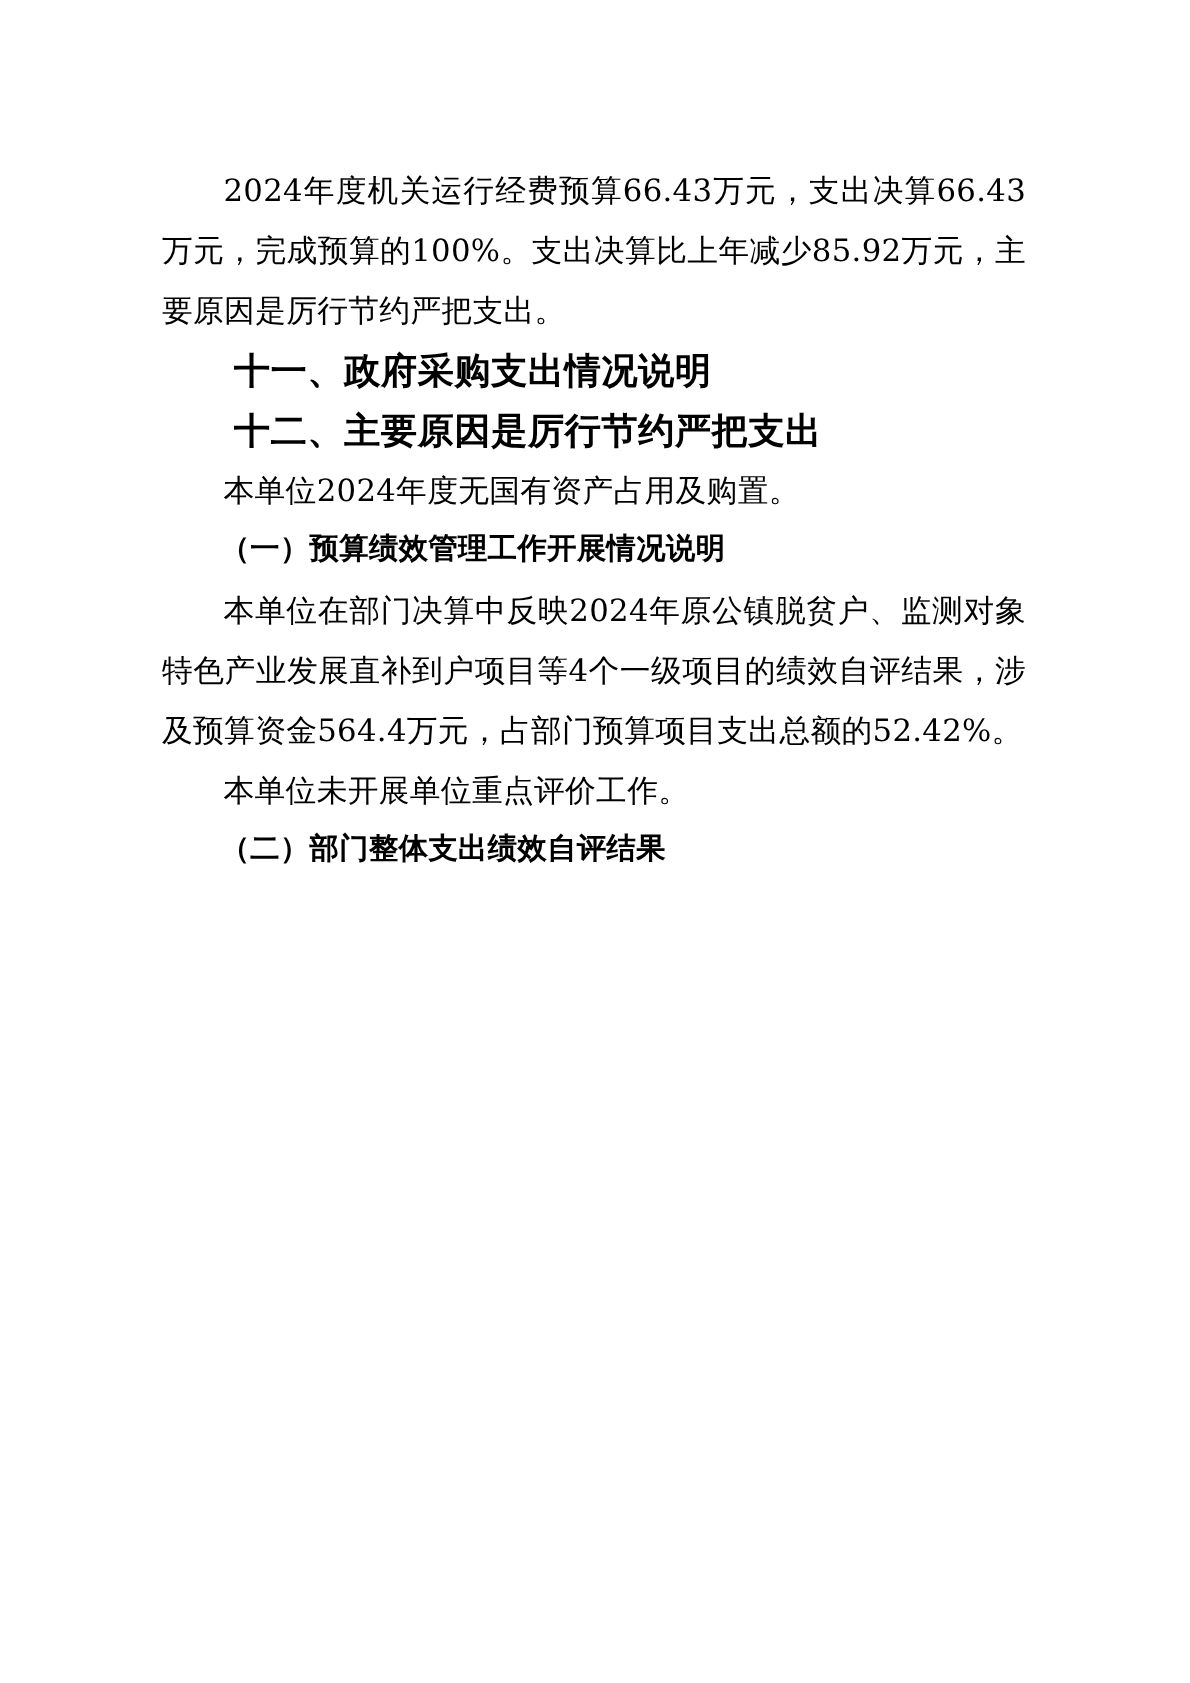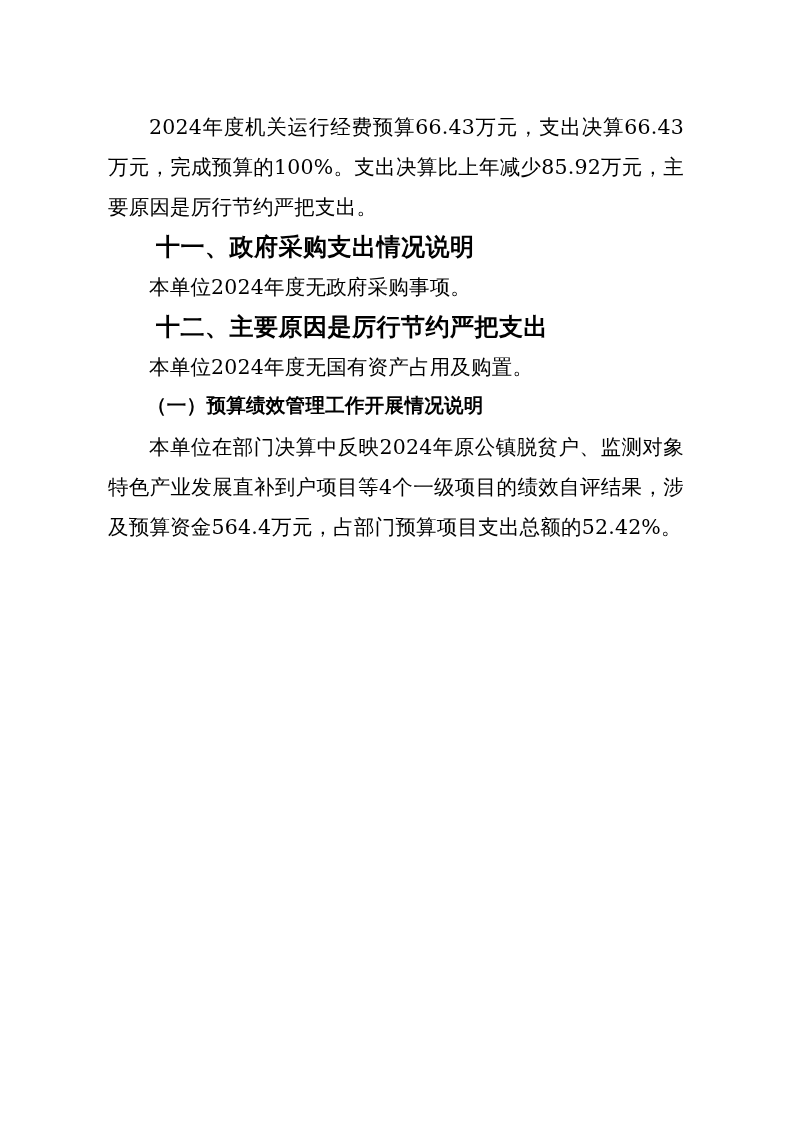--- a/index.html
+++ b/index.html
@@ -53,29 +53,30 @@
 </head>
 <body>
 
 <div class="page">
   <div class="doc-body">
 
     <p class="para">2024年度机关运行经费预算66.43万元，支出决算66.43万元，完成预算的100%。支出决算比上年减少85.92万元，主要原因是厉行节约严把支出。</p>
 
     <p class="heading">十一、政府采购支出情况说明</p>
 
-    <p class="para">本单位2024年度无政府采购事项。</p>
 
     <p class="heading">十二、主要原因是厉行节约严把支出</p>
 
     <p class="para">本单位2024年度无国有资产占用及购置。</p>
 
 
     <p class="subheading">（一）预算绩效管理工作开展情况说明</p>
 
 
     <p class="para">本单位在部门决算中反映2024年原公镇脱贫户、监测对象特色产业发展直补到户项目等4个一级项目的绩效自评结果，涉及预算资金564.4万元，占部门预算项目支出总额的52.42%。</p>
 
+    <p class="para">本单位未开展单位重点评价工作。</p>
 
+    <p class="subheading">（二）部门整体支出绩效自评结果</p>
 
 
   </div>
 </div>
 
 </body></html>

